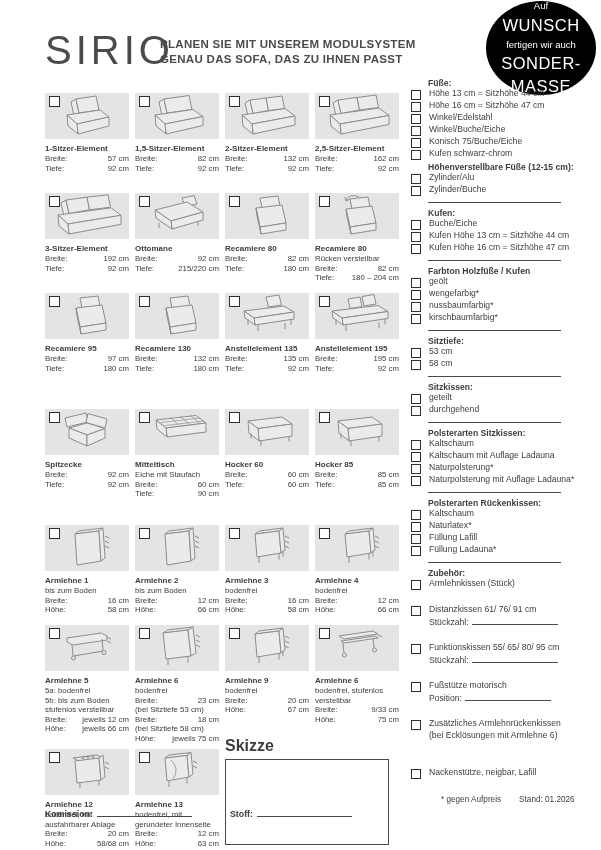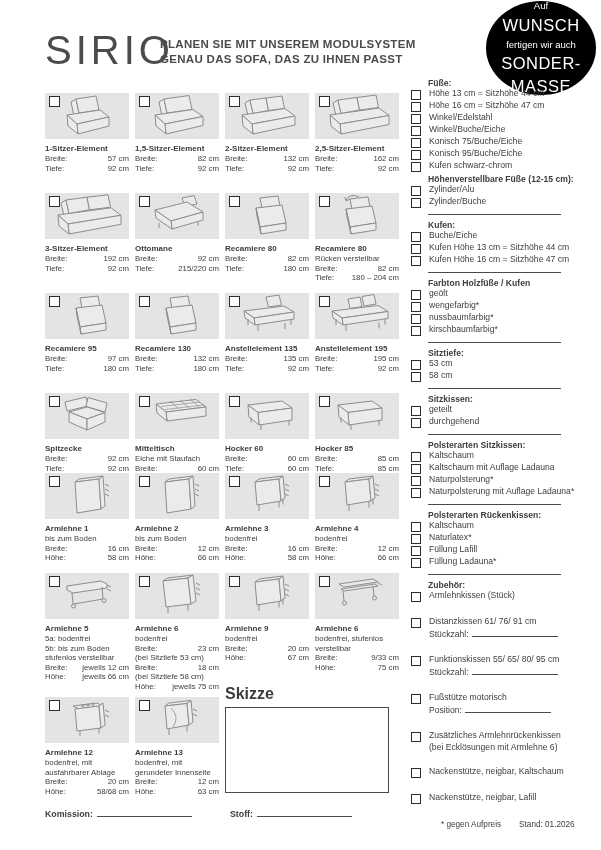--- a/index.html
+++ b/index.html
@@ -309,21 +309,21 @@
         <div class="srow">
           <span>Breite:</span>
           <span>195 cm</span>
         </div>
         <div class="srow">
           <span>Tiefe:</span>
           <span>92 cm</span>
         </div>
       </div>
     </div>
-    <div class="prow" style="height: 80px;">
+    <div class="prow" style="height: 116px; margin-top: 16px;">
       <div class="cell">
         <div class="thumb"><span class="cb"></span><span class="product-illustration"><svg viewBox="0 0 84 46">
               <g fill="#ebebeb" stroke="#8d8d8d" stroke-width="1" stroke-linejoin="round">
                 <path d="M20 9 L41 4 L43 13 L22 18 Z"></path>
                 <path d="M43 4.5 L62 10 L60 19 L41 13.5 Z"></path>
                 <path d="M24 19 L42 14 L60 19.5 L42 26 Z"></path>
                 <path d="M24 19 L42 26 L42 37 L24 29 Z"></path>
                 <path d="M60 19.5 L42 26 L42 37 L60 29 Z"></path>
               </g>
             </svg></span></div>
@@ -653,26 +653,20 @@
     </div>
     <div class="opt-row">
       <span class="opt-cb"></span>
       <div>
         <div class="opt-label">Konisch 75/Buche/Eiche</div>
       </div>
     </div>
     <div class="opt-row">
       <span class="opt-cb"></span>
       <div>
-        <div class="opt-label">Konisch 95/Buche/Eiche</div>
-      </div>
-    </div>
-    <div class="opt-row">
-      <span class="opt-cb"></span>
-      <div>
         <div class="opt-label">Kufen schwarz-chrom</div>
       </div>
     </div>
     <div class="opt-header">Höhenverstellbare Füße (12-15 cm):</div>
     <div class="opt-row">
       <span class="opt-cb"></span>
       <div>
         <div class="opt-label">Zylinder/Alu</div>
       </div>
     </div>
@@ -842,26 +836,20 @@
     </div>
     <div class="gap"></div>
     <div class="opt-row">
       <span class="opt-cb"></span>
       <div>
         <div class="opt-label">Zusätzliches Armlehnrückenkissen</div>
         <div class="opt-line2">(bei Ecklösungen mit Armlehne 6)</div>
       </div>
     </div>
     <div class="gap"></div>
-    <div class="opt-row">
-      <span class="opt-cb"></span>
-      <div>
-        <div class="opt-label">Nackenstütze, neigbar, Kaltschaum</div>
-      </div>
-    </div>
     <div class="gap"></div>
     <div class="opt-row">
       <span class="opt-cb"></span>
       <div>
         <div class="opt-label">Nackenstütze, neigbar, Lafill</div>
       </div>
     </div>
     <div class="footnote">
       <span>* gegen Aufpreis</span>
       <span>Stand: 01.2026</span>

